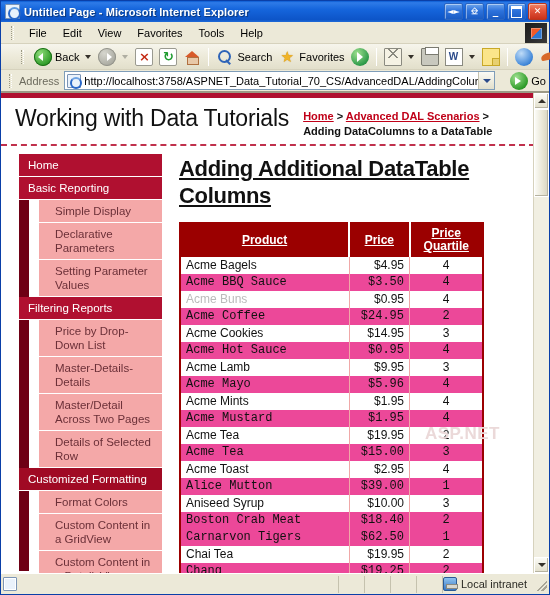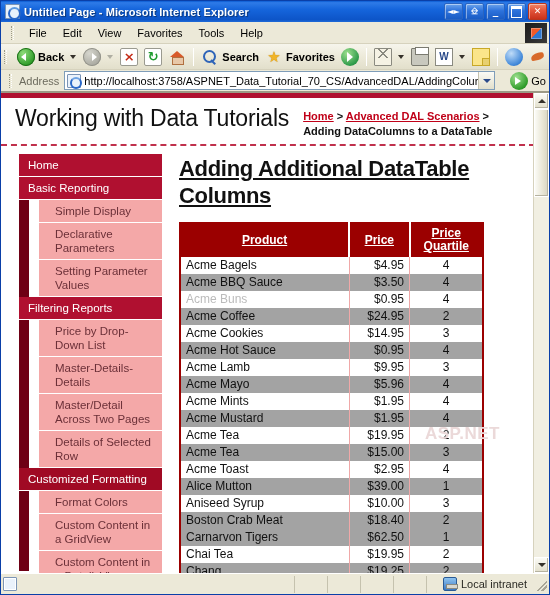--- a/index.html
+++ b/index.html
@@ -93,21 +93,21 @@
       linear-gradient(to bottom right,#F05A28 50%,transparent 50%),
       #2E77D0;
     box-shadow: inset 0 0 0 1px rgba(255,255,255,.3);
   }
 
   
   #toolbar {
     height: 26px; flex: 0 0 26px;
     background: linear-gradient(to bottom,#F6F5EC 0%,#ECE9D8 55%,#E2DFCB 100%);
     border-bottom: 1px solid #D6D2BD;
-    display: flex; align-items: center; padding-left: 3px; font-weight: bold;
+    display: flex; align-items: center; padding-left: 20px;
   }
   .tb-btn { display: flex; align-items: center; height: 22px; padding: 0 3px; white-space: nowrap; }
   .tb-label { font-size: 11px; color: #000; margin-left: 3px; }
   .tb-sep { width:1px; height:18px; background:#C5C2AE; margin:0 4px; border-right:1px solid #fff; flex:0 0 1px;}
   .tb-caret { width:0;height:0;border-left:3px solid transparent;border-right:3px solid transparent;
     border-top:4px solid #35312A; margin: 0 4px 0 3px; }
   .tb-caret.dim { border-top-color:#AFAEA2; }
   .ic { width:18px;height:18px;position:relative;flex:0 0 18px; }
 
   .ic-back, .ic-fwd { border-radius:50%; }
@@ -302,21 +302,21 @@
   #grid th:last-child { border-right: none; }
   #grid th span { text-decoration: underline; }
   #grid td {
     padding: 1px 5px; border-right: 1px solid #F0A8A8;
     white-space: nowrap; overflow: hidden;
     line-height: 1.25;
   }
   #grid td:last-child { border-right: none; }
   #grid td.num { text-align: right; }
   #grid td.ctr { text-align: center; }
-  #grid tr.alt td { background:#a3a3a3; }
+  #grid tr.alt td { background:#ec4899;font-family:Liberation Mono, monospace; }
   #grid tr.ghost td.prod { color:#BBBBBB; }
   .col-prod { width: 168px; }
   .col-price { width: 60px; }
   .col-q { width: 73px; }
 
   
   #watermark {
     position:absolute; left: 258px; top: 278px;
     font-size: 17px; font-weight: bold; color:#EBD9D9;
     letter-spacing:.5px; pointer-events:none; z-index: 3;
@@ -349,21 +349,21 @@
   
   #statusbar {
     height: 21px; flex:0 0 21px;
     background:#ECE9D8;
     border-top:1px solid #fff;
     display:flex; align-items:center;
     font-size: 11px; color:#2A2A24;
   }
   .st-pane {
     height:17px; display:flex; align-items:center;
-    border-left:1px solid #C5C2AE; padding:0 16px;
+    border-left:1px solid #C5C2AE; padding:0 0;
   }
   .st-pane.first { border-left:none; flex:1 1 auto; min-width:0; }
   .st-blank { width: 26px; flex:0 0 26px; }
   .st-zone { flex: 0 0 auto; display:flex; align-items:center; gap:4px; padding-right:6px; }
   .ic-zone {
     width:14px;height:14px;flex:0 0 14px; position:relative;
     background: linear-gradient(to bottom,#8FC4F0,#3A78C4);
     border:1px solid #2A5A94; border-radius:2px;
   }
   .ic-zone:after{ content:""; position:absolute;left:2px;bottom:1px;width:10px;height:3px;

